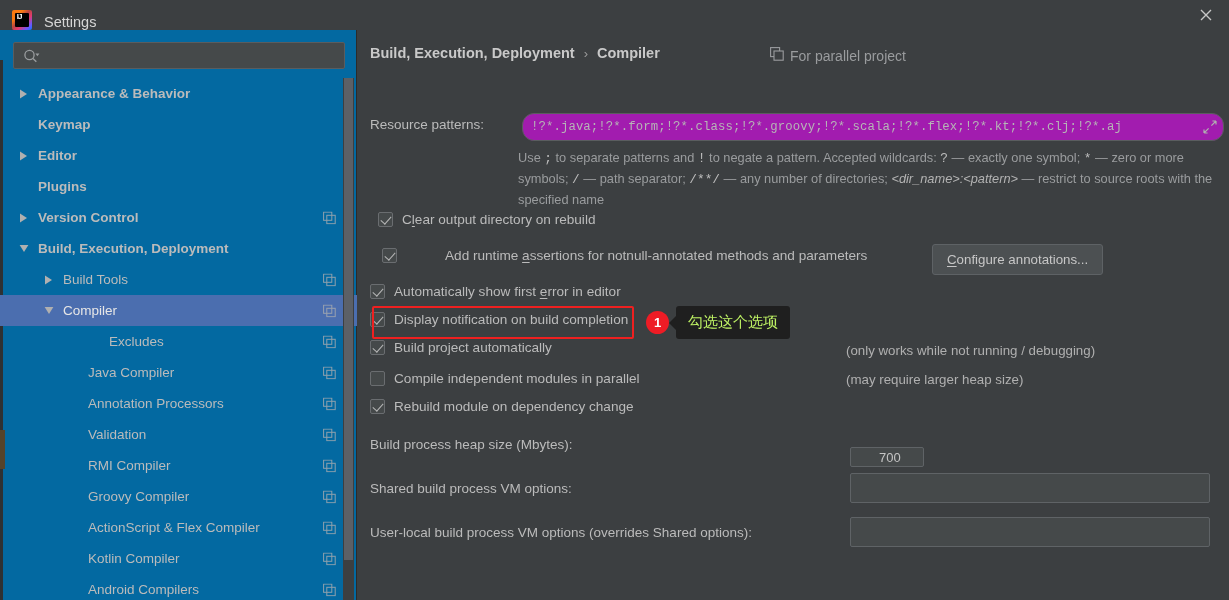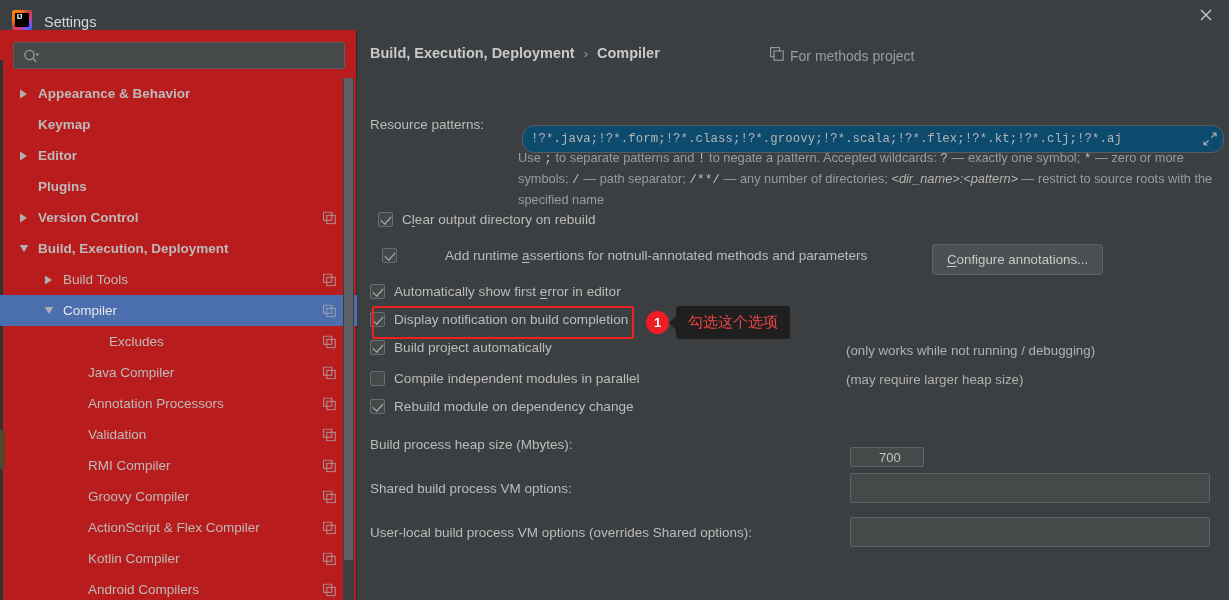--- a/index.html
+++ b/index.html
@@ -43,21 +43,21 @@
   .tb-close {
     position: absolute; right: 14px; top: 6px;
     width: 18px; height: 18px; cursor: pointer;
   }
   .tb-close svg { display: block; }
 
   
   .sidebar {
     position: absolute; left: 0; top: 30px;
     width: 357px; height: 570px;
-    background: #b91c1c;
+    background: #0369a1;
     border-right: 1px solid #2b2b2b;
   }
   .search-wrap {
     position: absolute; left: 13px; top: 12px;
     width: 332px; height: 27px;
   }
   .search-box {
     width: 100%; height: 100%;
     background: #45494a;
     border: 1px solid #5a5d5f;
@@ -144,22 +144,22 @@
     position: absolute; left: 12px; top: 83px;
     width: 855px; height: 28px;
   }
   .res-label {
     position: absolute; left: 0; top: 4px;
     color: #bbbbbb; font-size: 13.5px;
   }
   .res-field {
     position: absolute; left: 152px; top: 0;
     width: 702px; height: 28px;
-    background: #0c4a6e; border: 1px solid #5a5d5f; border-radius: 12px;
-    display: flex; align-items: center; margin-top: 12px;
+    background: #a21caf; border: 1px solid #5a5d5f; border-radius: 12px;
+    display: flex; align-items: center;
   }
   .res-value {
     flex: 1; color: #b6b6b6; font-size: 12.3px;
     font-family: "Liberation Mono", monospace;
     padding-left: 8px; overflow: hidden; white-space: nowrap;
     letter-spacing: .1px;
   }
   .res-expand {
     width: 26px; height: 26px; display: flex; align-items: center; justify-content: center;
     cursor: pointer;
@@ -222,21 +222,21 @@
   }
   .badge {
     position: absolute;
     width: 23px; height: 23px; border-radius: 50%;
     background: #ee1c25; color: #ffffff;
     font-size: 13px; font-weight: bold;
     display: flex; align-items: center; justify-content: center;
   }
   .callout {
     position: absolute;
-    background: #1f1f1f; color: #ef4444;
+    background: #1f1f1f; color: #bef264;
     font-size: 15px; padding: 7px 12px;
     border-radius: 3px; white-space: nowrap;
     font-family: "DejaVu Sans", sans-serif;
   }
   .callout::before {
     content: ""; position: absolute;
     left: -7px; top: 50%; transform: translateY(-50%);
     border-top: 7px solid transparent;
     border-bottom: 7px solid transparent;
     border-right: 7px solid #1f1f1f;
@@ -456,21 +456,21 @@
       <span class="bc-seg">Compiler</span>
     </div>
 
     <div class="proj-scope">
       <span>
         <svg width="14" height="14" viewBox="0 0 14 14">
           <rect x="0.6" y="0.6" width="9" height="9" stroke="#9a9c9e" stroke-width="1.1" fill="none"></rect>
           <rect x="4" y="4" width="9.2" height="9.2" stroke="#9a9c9e" stroke-width="1.1" fill="#3c3f41"></rect>
         </svg>
       </span>
-      <span class="lbl">For methods project</span>
+      <span class="lbl">For parallel project</span>
     </div>
 
     <div class="row-res">
       <div class="res-label">Resource patterns:</div>
       <div class="res-field">
         <div class="res-value">!?*.java;!?*.form;!?*.class;!?*.groovy;!?*.scala;!?*.flex;!?*.kt;!?*.clj;!?*.aj</div>
         <div class="res-expand">
           <svg width="14" height="14" viewBox="0 0 14 14">
             <path d="M13 1 L8.4 5.6 M13 1 L13 4.6 M13 1 L9.4 1" stroke="#b0b0b0" stroke-width="1.2" fill="none"></path>
             <path d="M1 13 L5.6 8.4 M1 13 L1 9.4 M1 13 L4.6 13" stroke="#b0b0b0" stroke-width="1.2" fill="none"></path>

